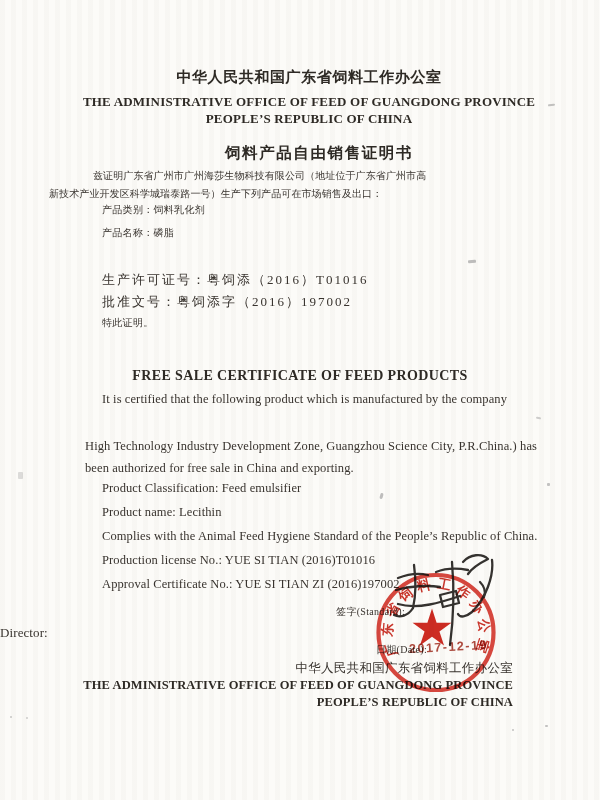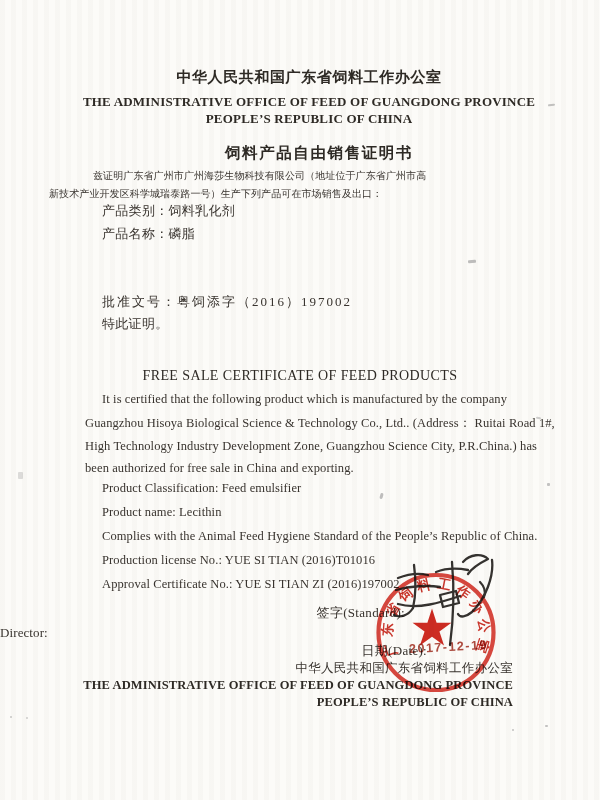--- a/index.html
+++ b/index.html
@@ -8,28 +8,28 @@
     background:#fcfbf8;
     font-family:"Liberation Serif","DejaVu Serif",serif;
     color:#38332e; overflow:hidden;
   }
   .page::before {
     content:""; position:absolute; inset:0; pointer-events:none;
     background:repeating-linear-gradient(90deg, rgba(70,60,35,0.022) 0 5px, rgba(0,0,0,0) 5px 11px);
   }
   .ln { position:absolute; white-space:nowrap; line-height:1.15; }
   .center { left:0; right:0; text-align:center; }
-  .cn  { font-size:13px; letter-spacing:0.3px; }
+  .cn  { font-size:10px; letter-spacing:0.3px; }
   .cnp { font-size:10px; letter-spacing:0.1px; }
   .cnnum { font-size:13px; letter-spacing:2px; }
   .en  { font-size:12.5px; letter-spacing:0.1px; }
   .title-cn   { font-size:15px; font-weight:bold; letter-spacing:0.6px; transform:translateX(9px); color:#2e2a25; }
   .title-en   { font-size:13px; font-weight:bold; letter-spacing:0.2px; transform:translateX(9px); color:#2e2a25; }
   .subtitle   { font-size:15.5px; font-weight:bold; letter-spacing:1.6px; transform:translateX(19px); color:#2e2a25; }
-  .en-heading { font-size:14px; font-weight:normal; letter-spacing:0.4px; color:#2e2a25; }
+  .en-heading { font-size:14px; font-weight:bold; letter-spacing:0.4px; color:#2e2a25; }
   .r405 { left:0; width:405px; text-align:right; }
   .r403 { left:0; width:403px; text-align:left; }
   .r402 { left:0; width:402px; text-align:right;padding-left:25px; }
   .r513 { left:0; width:513px; text-align:right; }
   .foot-cn { font-size:12.5px; letter-spacing:0.3px; }
   .foot-en { font-size:12.5px; font-weight:bold; letter-spacing:0.1px; color:#2e2a25; }
   .stamp-svg { position:absolute; left:373px; top:569px; width:128px; height:128px; mix-blend-mode:multiply; opacity:0.92; }
   .sig-svg   { position:absolute; left:380px; top:550px; width:132px; height:106px; }
   .date-stamp {
     position:absolute; left:409px; top:640px; z-index:5;
@@ -46,26 +46,26 @@
 
   <div class="ln center title-cn" style="top:69px">中华人民共和国广东省饲料工作办公室</div>
   <div class="ln center title-en" style="top:95px">THE ADMINISTRATIVE OFFICE OF FEED OF GUANGDONG PROVINCE</div>
   <div class="ln center title-en" style="top:112px">PEOPLE’S REPUBLIC OF CHINA</div>
   <div class="ln center subtitle" style="top:144px">饲料产品自由销售证明书</div>
 
   <div class="ln cnp" style="top:170px;left:93px">兹证明广东省广州市广州海莎生物科技有限公司（地址位于广东省广州市高</div>
   <div class="ln cnp" style="top:188px;left:49px">新技术产业开发区科学城瑞泰路一号）生产下列产品可在市场销售及出口：</div>
   <div class="ln cn" style="top:204px;left:102px">产品类别：饲料乳化剂</div>
   <div class="ln cn" style="top:227px;left:102px">产品名称：磷脂</div>
+  <div class="ln cnnum" style="top:273px;left:102px">生产许可证号：粤饲添（2016）T01016</div>
   <div class="ln cnnum" style="top:295px;left:102px">批准文号：粤饲添字（2016）197002</div>
   <div class="ln cn" style="top:317px;left:102px">特此证明。</div>
 
   <div class="ln center en-heading" style="top:368px">FREE SALE CERTIFICATE OF FEED PRODUCTS</div>
   <div class="ln en" style="top:392px;left:102px">It is certified that the following product which is manufactured by the company</div>
-  <div class="ln en" style="top:416px;left:85px">Guangzhou Hisoya Biological Science &amp; Technology Co., Ltd.. (Address：  Ruitai Road 1#,</div>
   <div class="ln en" style="top:439px;left:85px">High Technology Industry Development Zone, Guangzhou Science City, P.R.China.) has</div>
   <div class="ln en" style="top:461px;left:85px">been authorized for free sale in China and exporting.</div>
   <div class="ln en" style="top:481px;left:102px">Product Classification: Feed emulsifier</div>
   <div class="ln en" style="top:505px;left:102px">Product name: Lecithin</div>
   <div class="ln en" style="top:529px;left:102px">Complies with the Animal Feed Hygiene Standard of the People’s Republic of China.</div>
   <div class="ln en" style="top:553px;left:102px">Production license No.: YUE SI TIAN (2016)T01016</div>
   <div class="ln en" style="top:577px;left:102px">Approval Certificate No.: YUE SI TIAN ZI (2016)197002</div>
 
   <div class="ln cn r405" style="top:606px">签字(Standard):</div>
   <div class="ln en r403" style="top:626px;font-size:13px">Director:</div>

